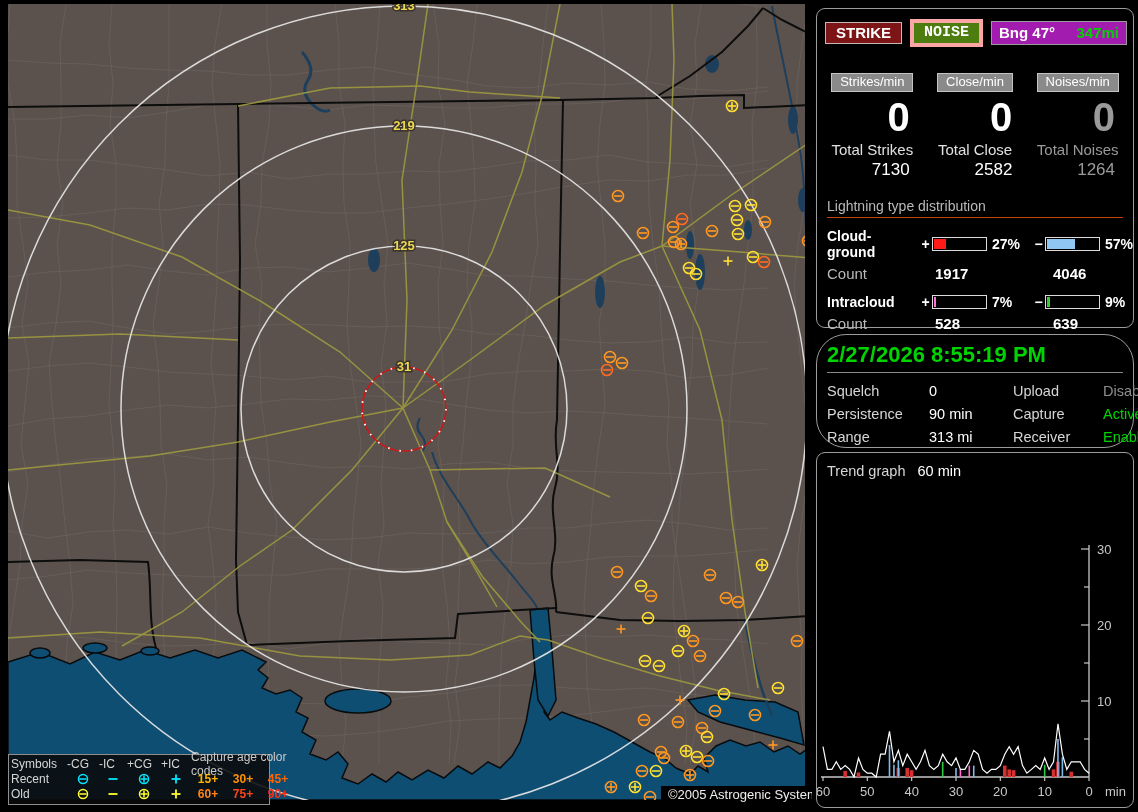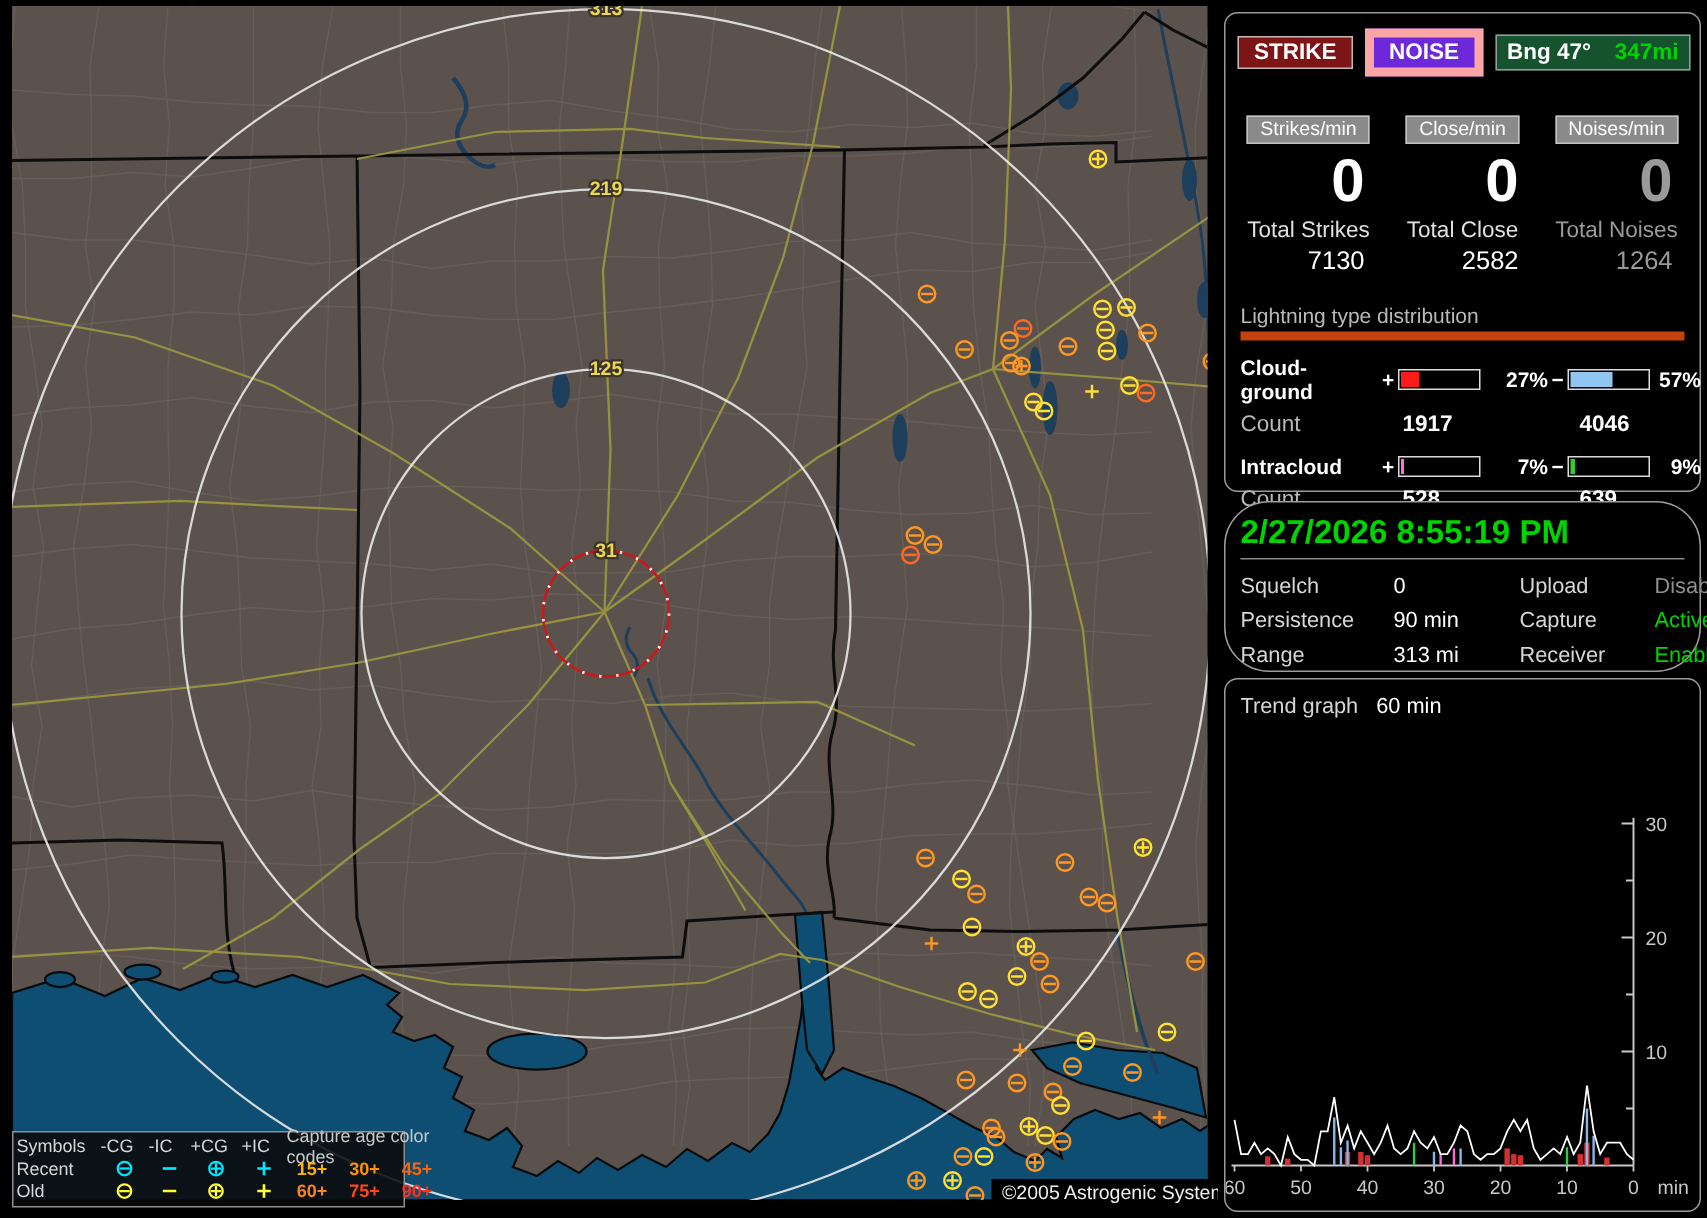--- a/index.html
+++ b/index.html
@@ -25,44 +25,44 @@
   .rpanel{position:absolute;left:812px;top:0;width:326px;height:812px;background:#000;}
   .box{position:absolute;left:4px;width:316px;background:#000;
     border:1px solid var(--pborder,#9c9c9c);border-radius:9px;}
   .box1{top:8px;height:318px;}
   .box2{top:334px;height:112px;border-radius:30px;}
   .box3{top:452px;height:354px;}
 
   .btnrow{display:flex;gap:8px;padding:10px 6px 0 8px;align-items:center;}
   .btn{font-weight:bold;font-size:15px;padding:1px 10px 2px;color:#fff;cursor:default;}
   .strike-btn{background:#7d1416;border:1px solid #c6b8b8;}
-  .noise-btn{background:#6d28d9;border:6px solid #fca5a5;}
-  .bng{margin-left:auto;background:#14532d;border:1px solid #9a9a9a;width:126px;
+  .noise-btn{background:#4d7c0f;border:4px solid #fca5a5;font-family:Liberation Mono, monospace;}
+  .bng{margin-left:auto;background:#a21caf;border:1px solid #9a9a9a;width:126px;
     padding:2px 7px 3px;display:flex;font-weight:bold;font-size:15px;}
   .bng .rng{margin-left:auto;color:var(--green);}
 
   .meters{display:flex;margin-top:26px;padding:0 4px;}
   .meter{flex:1;display:flex;flex-direction:column;padding:0 6px;}
   .meter-label{align-self:center;background:#8a8a8a;color:#fff;border:1px solid #c4c4c4;
     font-size:13px;padding:0 8px 2px;}
   .meter-value{font-size:40px;font-weight:bold;line-height:1.05;margin-top:4px;
     align-self:flex-end;padding-right:8px;}
   .total-label{font-size:15px;color:#e0e0e0;margin-top:3px;align-self:center;}
   .total-value{font-size:17px;color:#fff;margin-top:2px;align-self:flex-end;padding-right:8px;}
   .meter.dim .meter-value,.meter.dim .total-label,.meter.dim .total-value{color:#9a9a9a;}
 
   .dist{margin:18px 10px 0;}
-  .dist-title{color:#b9b9b9;font-size:14px;border-bottom:6px solid #c2410c;
+  .dist-title{color:#b9b9b9;font-size:14px;border-bottom:1px solid #c2410c;
     padding-bottom:3px;margin-bottom:10px;}
   .dist-row{display:grid;grid-template-columns:92px 13px 55px 45px 13px 55px 34px;
     align-items:center;font-size:14px;font-weight:bold;margin-bottom:5px;}
   .dist-row .sign{text-align:center;}
   .bar{height:12px;background:#000;border:1px solid #dcdcdc;position:relative;}
   .bar i{position:absolute;left:1px;top:1px;bottom:1px;}
-  .pct{padding-left:5px;text-align:right;}
+  .pct{padding-left:5px;}
   .count-row{display:grid;grid-template-columns:108px 118px auto;font-size:15px;
     margin:0 0 12px;}
   .count-label{color:#b9b9b9;}
   .count-val{color:#fff;font-weight:bold;}
 
   .datetime{color:var(--green);font-weight:bold;font-size:22px;padding:7px 10px 4px;}
   .dtline{border-bottom:1px solid #8a8a8a;margin:0 10px;}
   .grid4{display:grid;grid-template-columns:102px 84px 90px auto;
     padding:10px 10px 0;row-gap:7px;font-size:14.5px;}
   .lab{color:#d6d6d6;}

